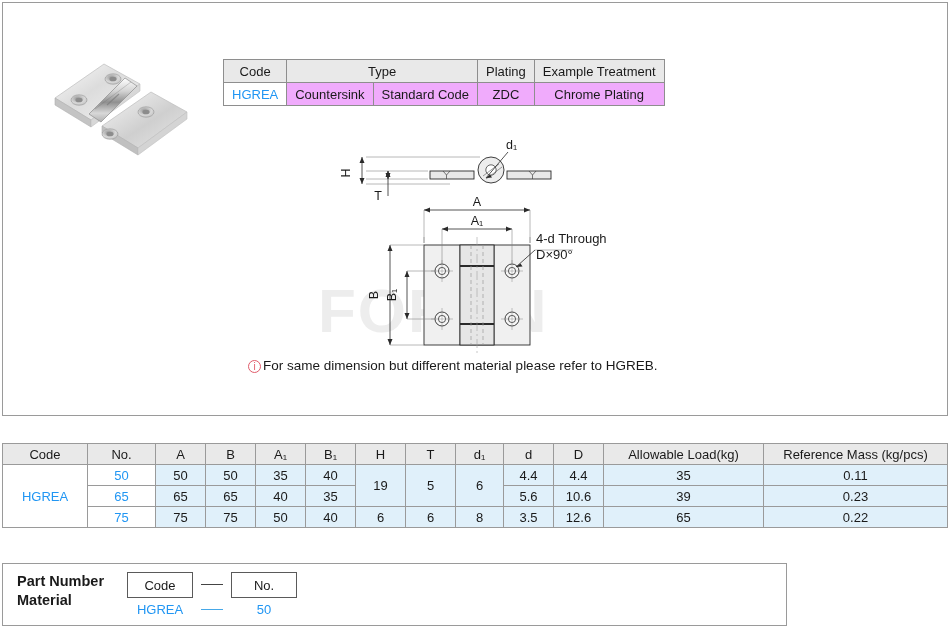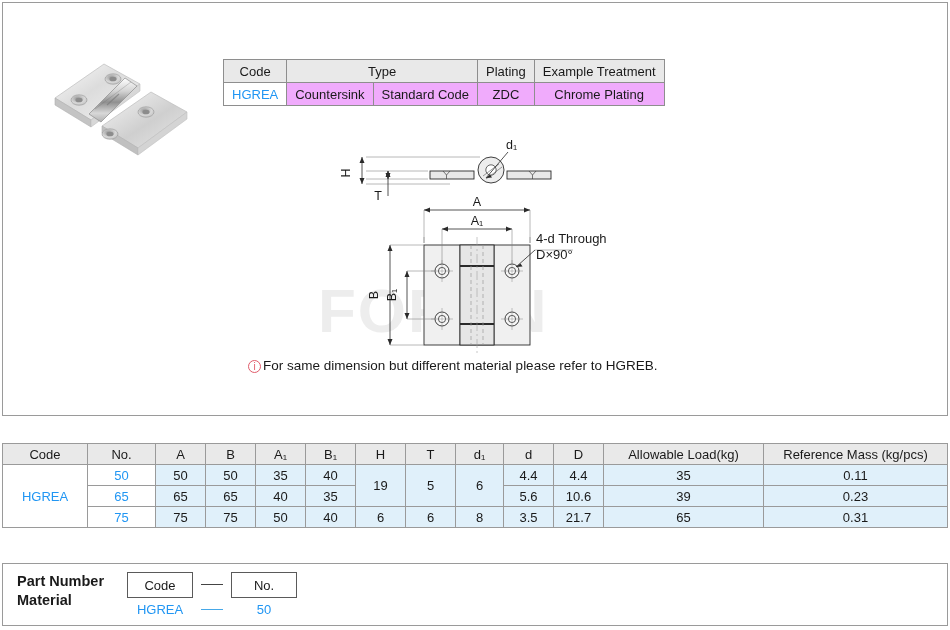--- a/index.html
+++ b/index.html
@@ -119,21 +119,21 @@
     height: 21px;
   }
   #dim-table thead th { background: #e9e9e9; }
   #dim-table td { background: #e0f0fa; }
   #dim-table td.white { background: #ffffff; }
   #dim-table td.blue-text { color: #2196f3; }
 
   
   #pn-panel {
     position: absolute; left: 2px; top: 563px;
-    width: 946px; height: 63px;
+    width: 785px; height: 63px;
     border: 1px solid #9a9a9a;
     background: #ffffff;
   }
   #pn-label {
     position: absolute; left: 14px; top: 8px;
     font-size: 14.5px; font-weight: bold; color: #1a1a1a;
     line-height: 19px;
   }
   .pn-box {
     position: absolute; top: 8px;
@@ -428,23 +428,23 @@
       <tr>
         <td class="white blue-text">75</td>
         <td>75</td>
         <td>75</td>
         <td>50</td>
         <td>40</td>
         <td>6</td>
         <td>6</td>
         <td>8</td>
         <td>3.5</td>
-        <td>21.7</td>
+        <td>12.6</td>
         <td>65</td>
-        <td>0.31</td>
+        <td>0.22</td>
       </tr>
     </tbody>
   </table>
 
   <div id="pn-panel">
     <div id="pn-label">
       <div>Part Number</div>
       <div>Material</div>
     </div>
     <div class="pn-box" id="pn-box-code">Code</div>

